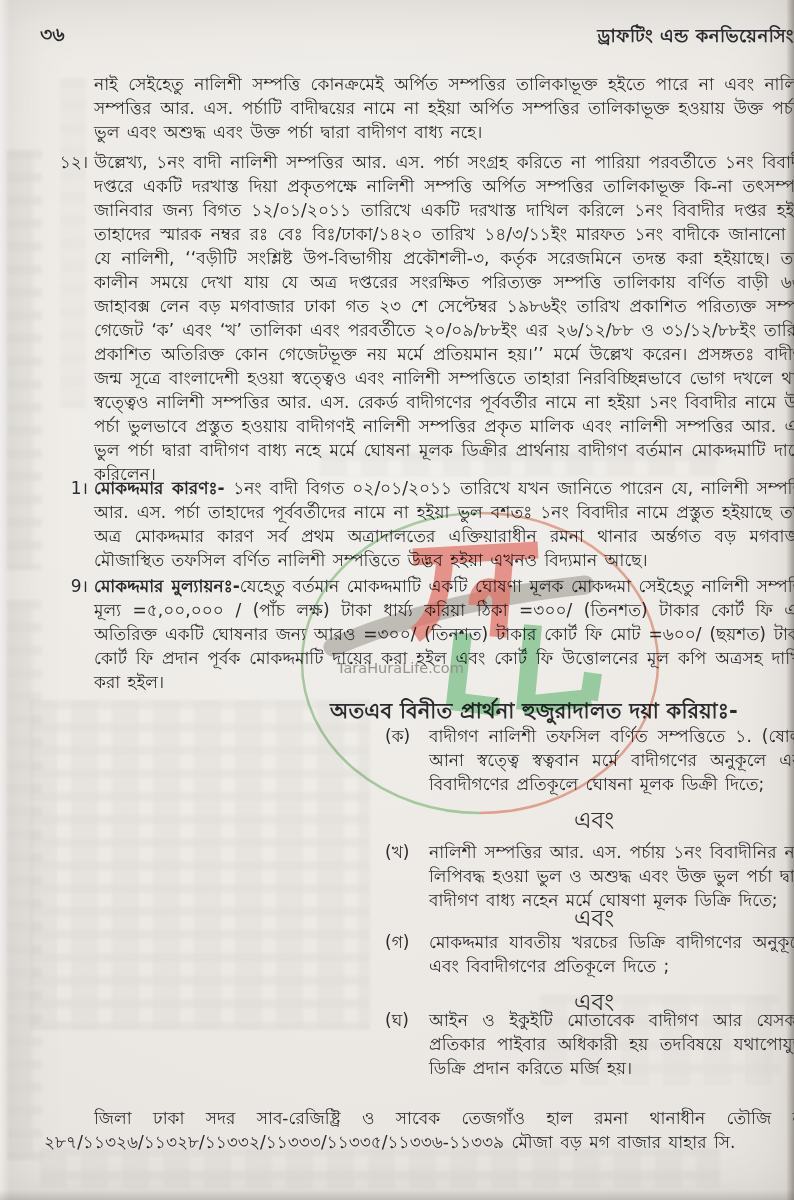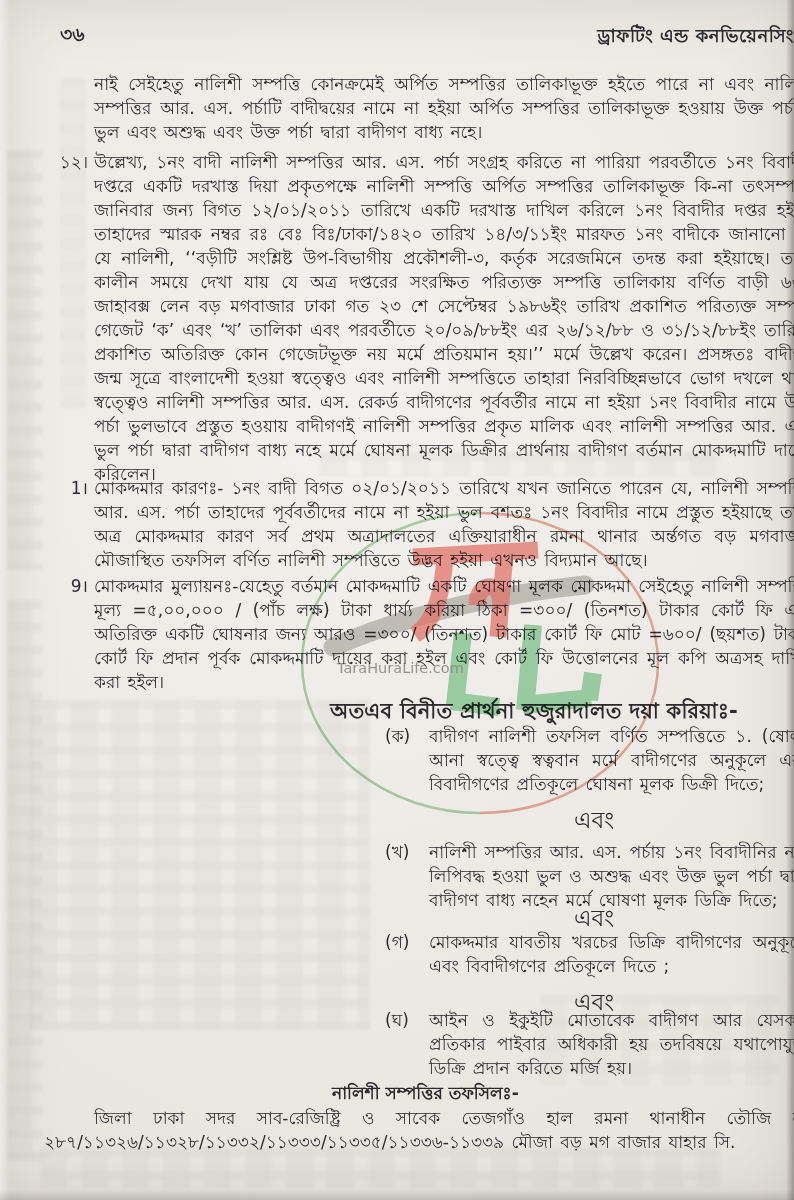--- a/index.html
+++ b/index.html
@@ -31,29 +31,29 @@
   }
   .s1{left:6px;top:150px;width:36px;height:420px;opacity:.10;}
   .s2{left:6px;top:600px;width:36px;height:560px;opacity:.09;}
   .s3{left:30px;top:700px;width:340px;height:330px;opacity:.085;}
   .s4{left:320px;top:452px;width:400px;height:24px;opacity:.08;}
   .s5{left:40px;top:1148px;width:680px;height:40px;opacity:.075;}
   .s6{left:540px;top:995px;width:240px;height:90px;opacity:.06;}
   .s7{left:60px;top:78px;width:26px;height:330px;opacity:.06;}
 
   .txt{position:absolute;line-height:24px;font-size:17px;text-align:justify;word-spacing:2px;}
-  .pagenum{position:absolute;left:60px;top:20px;font-size:19px;font-weight:700;}
+  .pagenum{position:absolute;left:40px;top:20px;font-size:19px;font-weight:700;}
   .booktitle{position:absolute;left:0;top:22px;width:794px;text-align:right;
     font-size:18px;font-weight:700;letter-spacing:.5px;}
 
   .cont{left:94px;top:72px;width:718px;}
   .item{position:absolute;left:44px;width:720px;padding-left:50px;
     line-height:24px;font-size:17px;text-align:justify;word-spacing:2px;}
   .item .num{position:absolute;left:0;top:0;width:44px;text-align:right;font-weight:400;}
-  .item b{font-weight:400;}
+  .item b{font-weight:700;}
   .i12{top:150px;}
   .i13{top:476px;}
   .i14{top:574px;}
 
   .prayer-heading{position:absolute;left:330px;top:695px;font-size:21px;font-weight:700;
     letter-spacing:.2px;}
   .prayer{position:absolute;left:385px;width:380px;padding-left:44px;
     line-height:24px;font-size:17px;text-align:justify;word-spacing:2px;}
   .prayer .plabel{position:absolute;left:0;top:0;width:40px;}
   .pk{top:724px;}
@@ -121,21 +121,20 @@
     <span class="plabel">(গ)</span>
     <span>মোকদ্দমার যাবতীয় খরচের ডিক্রি বাদীগণের অনুকূলে এবং বিবাদীগণের প্রতিকূলে দিতে ;</span>
   </div>
   <div class="and and3">এবং</div>
 
   <div class="prayer pgh">
     <span class="plabel">(ঘ)</span>
     <span>আইন ও ইকুইটি মোতাবেক বাদীগণ আর যেসকল প্রতিকার পাইবার অধিকারী হয় তদবিষয়ে যথাপোযুক্ত ডিক্রি প্রদান করিতে মর্জি হয়।</span>
   </div>
 
-  <div class="schedule-head">নালিশী সম্পত্তির তফসিলঃ-</div>
   <div class="txt schedule">জিলা ঢাকা সদর সাব-রেজিষ্ট্রি ও সাবেক তেজগাঁও হাল রমনা থানাধীন তৌজি নং ২৮৭/১১৩২৬/১১৩২৮/১১৩৩২/১১৩৩৩/১১৩৩৫/১১৩৩৬-১১৩৩৯ মৌজা বড় মগ বাজার যাহার সি.</div>
 
   <svg class="watermark" width="380" height="322" viewBox="0 0 380 322">
     <path d="M187,8 A178,150 0 0 0 187,308" fill="none" stroke="#8cc487" stroke-width="2.5" opacity=".8"></path>
     <path d="M187,8 A178,150 0 0 1 187,308" fill="none" stroke="#df7b5c" stroke-width="2.5" opacity=".7"></path>
     <path d="M40,142 C110,112 195,90 292,80" fill="none" stroke="#97948f" stroke-width="19" stroke-linecap="round" opacity=".6"></path>
     <g stroke="#ee5f52" stroke-width="17" stroke-linecap="butt" fill="none" opacity=".72">
       <path d="M120,52 L245,45"></path>
       <path d="M152,50 C150,92 140,118 122,130"></path>
       <path d="M212,48 L205,132"></path>

